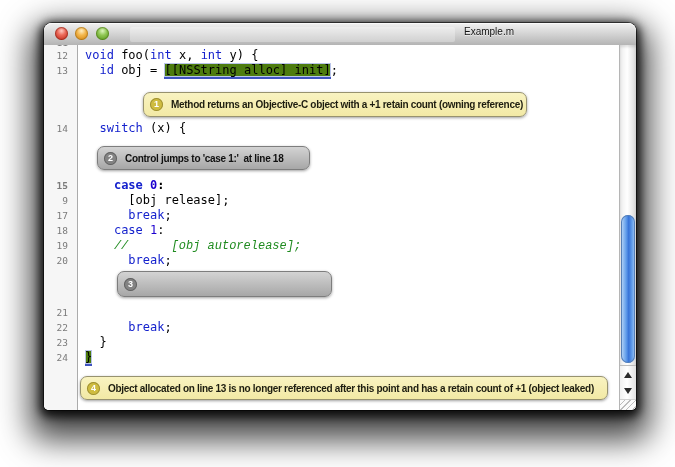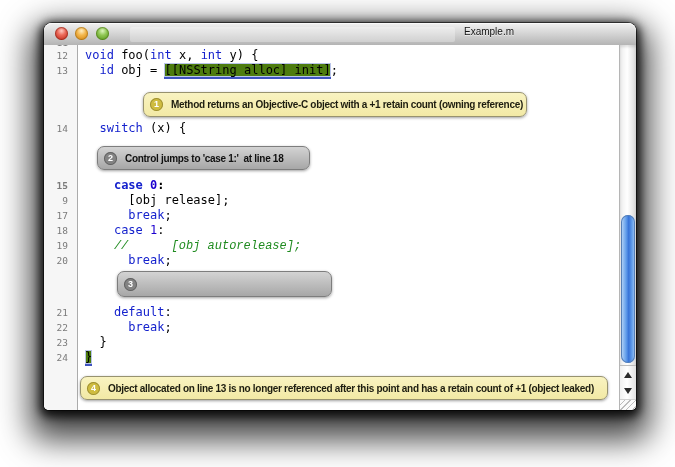--- a/index.html
+++ b/index.html
@@ -127,21 +127,21 @@
         <div class="code-row" style="top: -10px;"><span class="line-num">11</span><span class="code-text"></span></div>
         <div class="code-row" style="top: 3px;"><span class="line-num">12</span><span class="code-text"><span class="seg-kw">void</span><span class="seg-p"> foo(</span><span class="seg-kw">int</span><span class="seg-p"> x, </span><span class="seg-kw">int</span><span class="seg-p"> y) {</span></span></div>
         <div class="code-row" style="top: 18px;"><span class="line-num">13</span><span class="code-text"><span class="seg-p">  </span><span class="seg-kw">id</span><span class="seg-p"> obj = </span><span class="seg-hl">[[NSString alloc] init]</span><span class="seg-p">;</span></span></div>
         <div class="code-row" style="top: 76px;"><span class="line-num">14</span><span class="code-text"><span class="seg-p">  </span><span class="seg-kw">switch</span><span class="seg-p"> (x) {</span></span></div>
         <div class="code-row" style="top: 133px; font-weight: bold;"><span class="line-num">15</span><span class="code-text"><span class="seg-p">    </span><span class="seg-kw">case</span><span class="seg-p"> </span><span class="seg-num">0</span><span class="seg-p">:</span></span></div>
         <div class="code-row" style="top: 148px;"><span class="line-num">9</span><span class="code-text"><span class="seg-p">      [obj release];</span></span></div>
         <div class="code-row" style="top: 163px;"><span class="line-num">17</span><span class="code-text"><span class="seg-p">      </span><span class="seg-kw">break</span><span class="seg-p">;</span></span></div>
         <div class="code-row" style="top: 178px;"><span class="line-num">18</span><span class="code-text"><span class="seg-p">    </span><span class="seg-kw">case</span><span class="seg-p"> </span><span class="seg-num">1</span><span class="seg-p">:</span></span></div>
         <div class="code-row" style="top: 193px;"><span class="line-num">19</span><span class="code-text"><span class="seg-p">    </span><span class="seg-cm">//      [obj autorelease];</span></span></div>
         <div class="code-row" style="top: 208px;"><span class="line-num">20</span><span class="code-text"><span class="seg-p">      </span><span class="seg-kw">break</span><span class="seg-p">;</span></span></div>
-        <div class="code-row" style="top: 260px;"><span class="line-num">21</span><span class="code-text"><span class="seg-p">    </span><span class="seg-kw">default</span><span class="seg-p">:</span></span></div>
+        <div class="code-row" style="top: 260px;"><span class="line-num">21</span></div>
         <div class="code-row" style="top: 275px;"><span class="line-num">22</span><span class="code-text"><span class="seg-p">      </span><span class="seg-kw">break</span><span class="seg-p">;</span></span></div>
         <div class="code-row" style="top: 290px; padding-left: 15px;"><span class="line-num">23</span><span class="code-text"><span class="seg-p">  }</span></span></div>
         <div class="code-row" style="top: 305px;"><span class="line-num">24</span><span class="code-text"><span class="seg-hl">}</span></span></div>
       </div>
     <div id="bubbles-host">
         <div class="bubble bubble-yellow" style="left: 99px; top: 47px; width: 384px; height: 25px;"><span class="badge">1</span><span>Method returns an Objective-C object with a +1 retain count (owning reference)</span></div>
         <div class="bubble bubble-gray" style="left: 53px; top: 101px; width: 213px; height: 24px;"><span class="badge">2</span><span>Control jumps to 'case 1:'  at line 18</span></div>
         <div class="bubble bubble-gray" style="left: 73px; top: 226px; width: 215px; height: 26px;"><span class="badge">3</span></div>
         <div class="bubble bubble-yellow" style="left: 36px; top: 331px; width: 528px; height: 24px;"><span class="badge">4</span><span>Object allocated on line 13 is no longer referenced after this point and has a retain count of +1 (object leaked)</span></div>
       </div>

